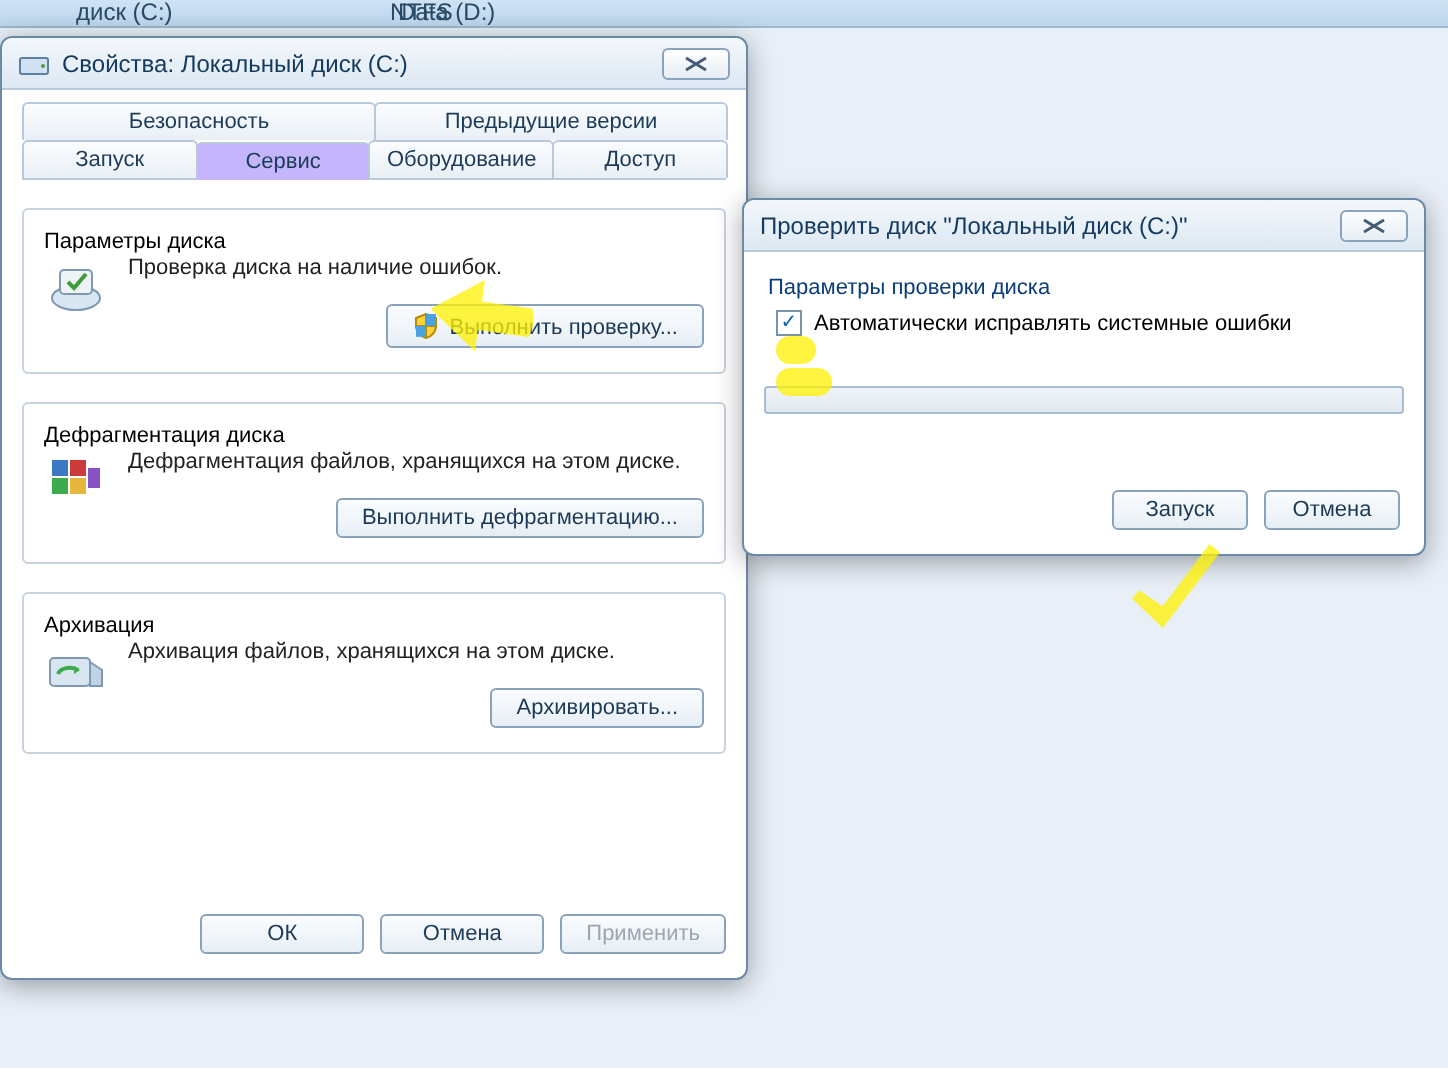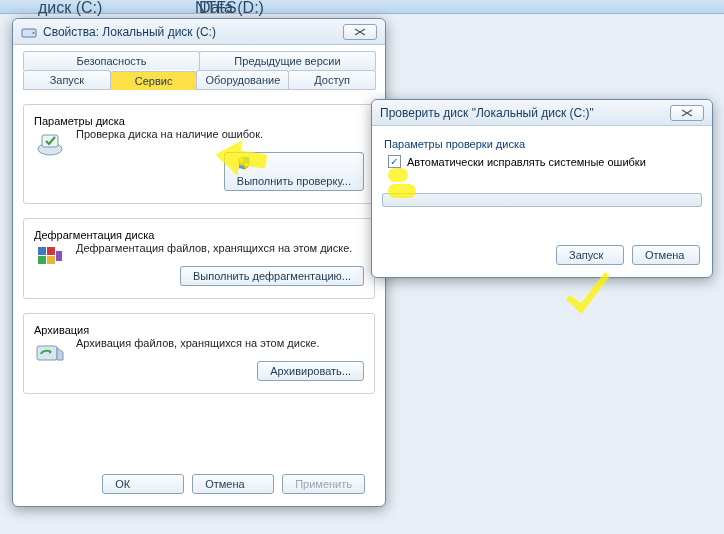--- a/index.html
+++ b/index.html
@@ -1,18 +1,18 @@
 <!DOCTYPE html>
 <html><head>
 <meta charset="utf-8">
 <style>
   * { box-sizing: border-box; font-family: "Segoe UI", Tahoma, sans-serif; font-size: 11px; }
   body { margin: 0; width: 724px; height: 534px; background: #e8eff7; position: relative; overflow: hidden; }
   .bg-bar { position: absolute; top: 0; left: 0; right: 0; height: 14px; background: linear-gradient(#cfe3f5,#bcd6ec); border-bottom: 1px solid #9bb8d3; }
-  .bg-label { position: absolute; top: -1px; color: #2a4a66; font-size: 16px; }
+  .bg-label { position: absolute; top: -1px; color: #2a4a66; font-size: 12px; }
   .bg-label.a { left: 38px; }
   .bg-label.b { left: 199px; }
   .bg-label.c { left: 195px; bottom: 0; }
 
   
   .window {
     position: absolute; background: #fff;
     border: 1px solid #6a8aa8; border-radius: 6px;
     box-shadow: 0 3px 14px rgba(0,0,0,.35);
   }
@@ -36,43 +36,43 @@
 
   
   .tabstrip { display: flex; flex-wrap: wrap; gap: 0; border-bottom: 1px solid #b8c9da; }
   .tabstrip .row { display: flex; width: 100%; }
   .tab {
     flex: 1; text-align: center; padding: 3px 8px;
     border: 1px solid #b8c9da; border-bottom: none;
     background: linear-gradient(#fafcfe,#e9f0f6); color: #1d3b58;
     margin-right: -1px; border-radius: 3px 3px 0 0;
   }
-  .tab.active { background: #fde047; position: relative; top: 1px; font-weight: 400; }
+  .tab.active { background: #c4b5fd; position: relative; top: 1px; font-weight: 400; }
 
   
   .group {
     border: 1px solid #c7d3df; border-radius: 3px; margin-top: 14px; padding: 10px 10px 12px;
     position: relative;
   }
   .groupcontent { display: flex; gap: 10px; align-items: flex-start; }
   .gicon { width: 32px; height: 32px; flex: 0 0 32px; }
   .gtext { color: #222; line-height: 1.35; }
 
   
   .btn {
     min-width: 82px; padding: 3px 12px; text-align: center;
     border: 1px solid #8aa2ba; border-radius: 3px;
     background: linear-gradient(#fbfdff,#e6eef5);
-    color: #1b3954; display: inline-flex; align-items: flex-start; gap: 5px; justify-content: center; flex-direction: column;
+    color: #1b3954; display: inline-flex; align-items: flex-end; gap: 5px; justify-content: center;
   }
   .btn.disabled { color: #9aa6b1; }
 
   .btn-row-right { display: flex; justify-content: flex-end; margin-top: 10px; }
 
-  .prop-footer { display: flex; gap: 8px; justify-content: flex-end; padding: 10px 20px 12px; }
+  .prop-footer { display: flex; gap: 8px; justify-content: flex-end; padding: 10px 10px 12px; }
 
   
   .paramlabel { color: #0a3d7a; margin: 6px 0 4px 2px; }
   .chkrow { display: flex; align-items: center; gap: 6px; padding: 1px 0 1px 6px; }
   .chkbox {
     width: 13px; height: 13px; border: 1px solid #7a93ab; background: #fff;
     display: inline-flex; align-items: center; justify-content: center;
   }
   .chkbox.checked::after { content: "✓"; font-size: 10px; color: #1263b5; line-height: 1; }
   .progress {
@@ -90,21 +90,21 @@
   svg { display: block; }
 </style>
 </head>
 <body>
 
 <div class="bg-bar"></div>
 <span class="bg-label a">диск (С:)</span>
 <span class="bg-label b">Data (D:)</span>
 <span class="bg-label c">NTFS</span>
 
-<div class="window" style="left:12px; top:18px; width:374px;">
+<div class="window" style="left:0; top:18px; width:374px;">
   <div class="titlebar">
     <span class="ticon">
       <svg viewBox="0 0 16 16">
           <rect x="1" y="5" width="14" height="8" rx="1" fill="#cfe1f2" stroke="#5d7fa1"></rect>
           <circle cx="12.5" cy="9" r="1" fill="#4f9b3a"></circle>
         </svg>
     </span>
     <span class="title">Свойства: Локальный диск (C:)</span>
     <span class="closebtn">
       <svg viewBox="0 0 12 8">

